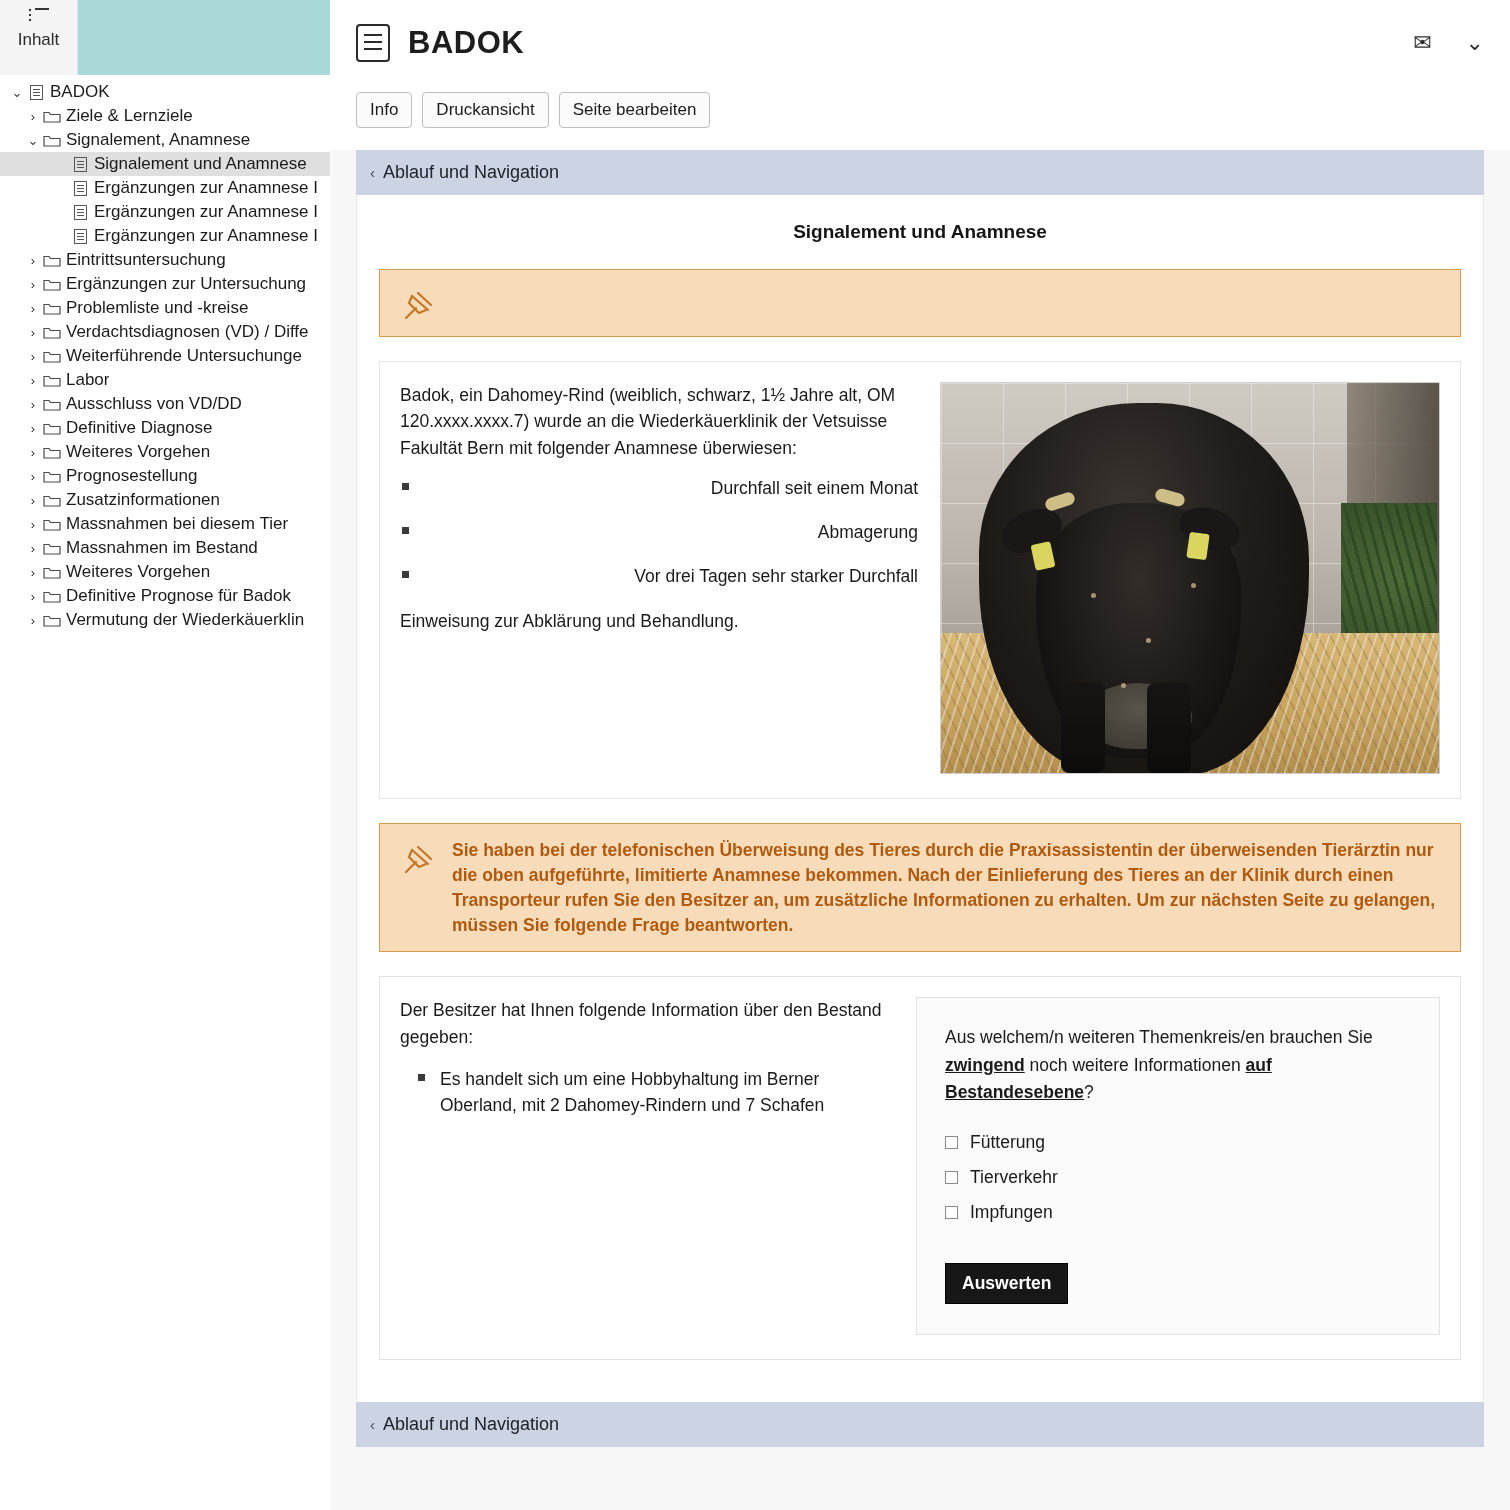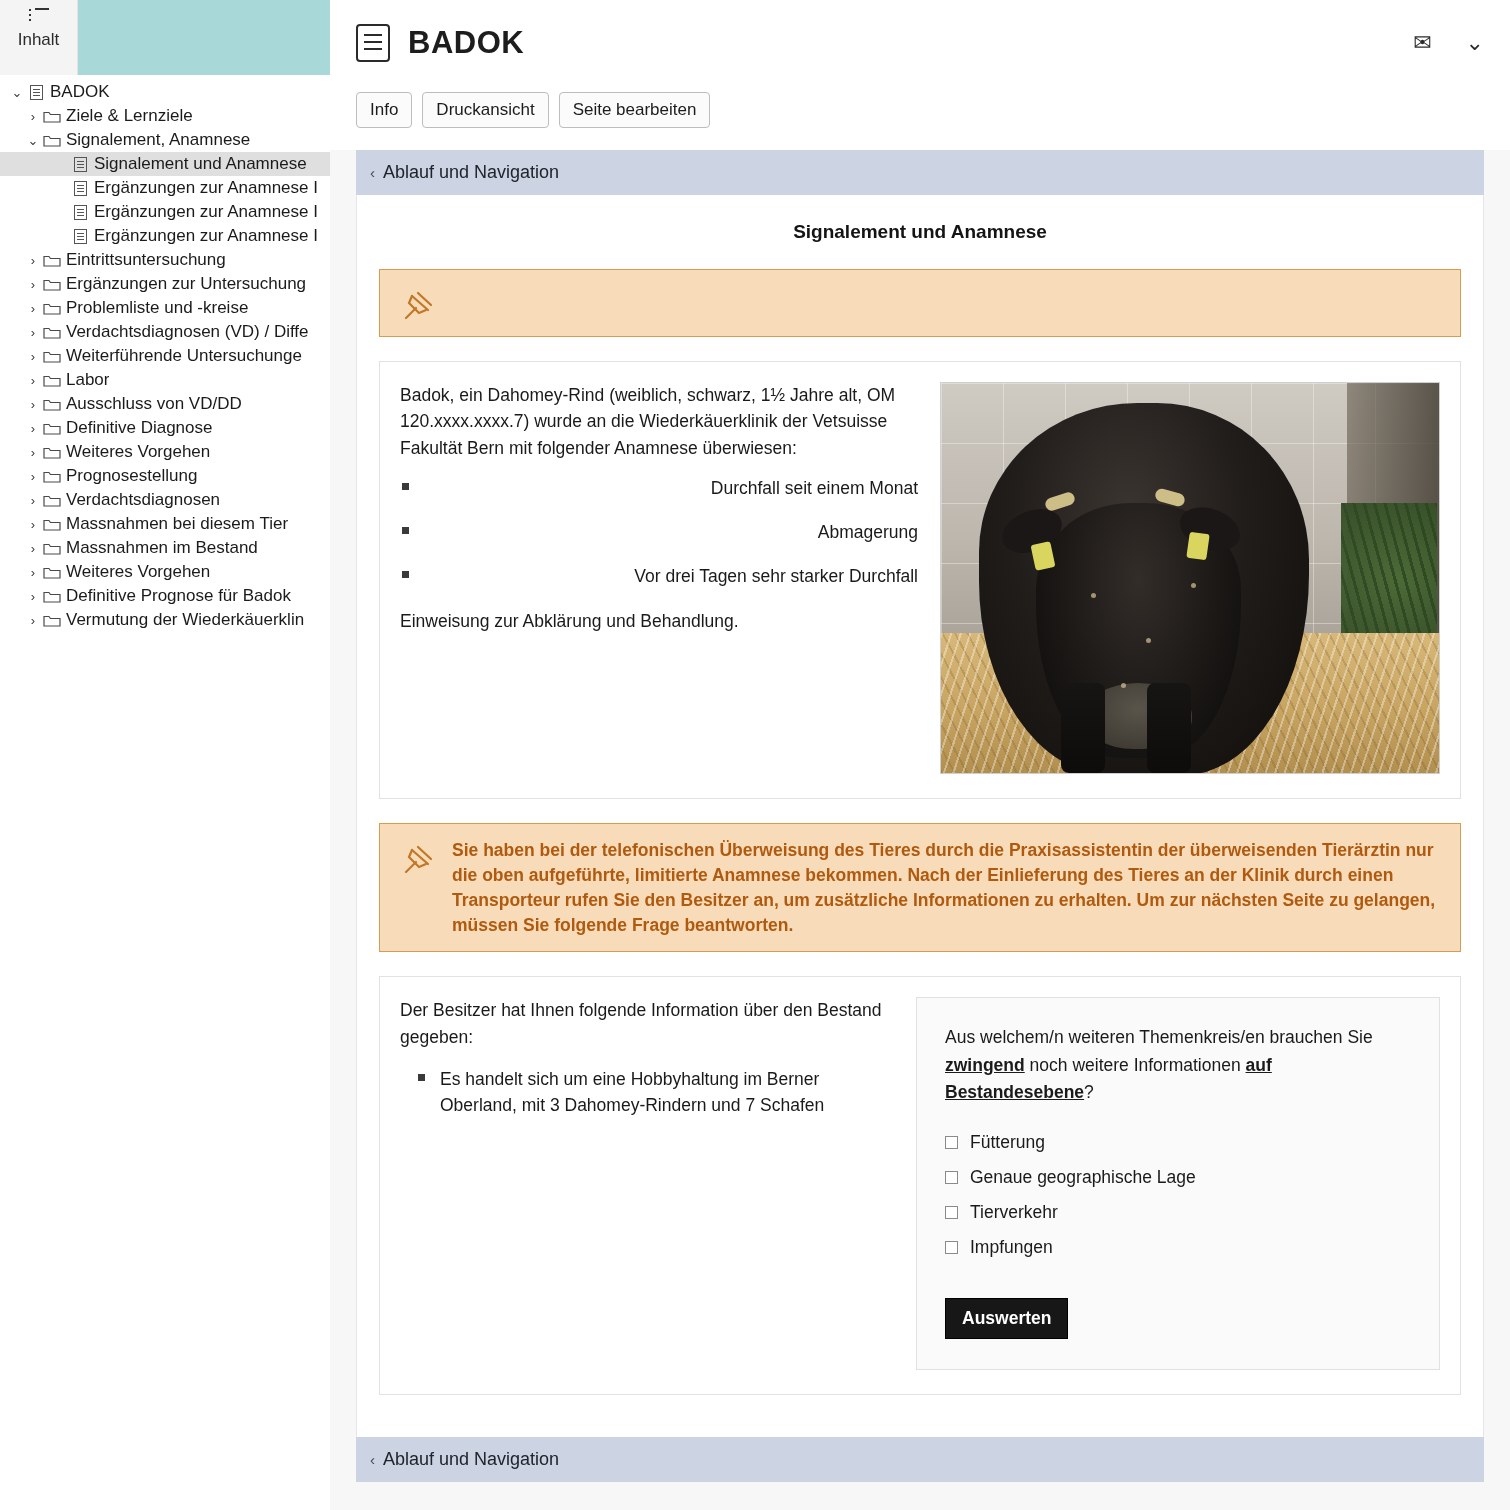--- a/index.html
+++ b/index.html
@@ -424,21 +424,21 @@
         <span class="folder-ic"><svg width="18" height="14" viewBox="0 0 18 14">
             <path d="M1 3.5h5l1.4 2H17v7.5H1z" fill="none" stroke="#4a4a4a" stroke-width="1.2"></path>
           </svg></span>
         <span class="lbl">Prognosestellung</span>
       </div>
       <div class="node depth1">
         <span class="chev">›</span>
         <span class="folder-ic"><svg width="18" height="14" viewBox="0 0 18 14">
             <path d="M1 3.5h5l1.4 2H17v7.5H1z" fill="none" stroke="#4a4a4a" stroke-width="1.2"></path>
           </svg></span>
-        <span class="lbl">Verdachtsdiagnosen</span>
+        <span class="lbl">Zusatzinformationen</span>
       </div>
       <div class="node depth1">
         <span class="chev">›</span>
         <span class="folder-ic"><svg width="18" height="14" viewBox="0 0 18 14">
             <path d="M1 3.5h5l1.4 2H17v7.5H1z" fill="none" stroke="#4a4a4a" stroke-width="1.2"></path>
           </svg></span>
         <span class="lbl">Massnahmen bei diesem Tier</span>
       </div>
       <div class="node depth1">
         <span class="chev">›</span>
@@ -560,36 +560,32 @@
           </svg>
         </div>
         <div class="txt">Sie haben bei der telefonischen Überweisung des Tieres durch die Praxisassistentin der überweisenden Tierärztin nur die oben aufgeführte, limitierte Anamnese bekommen. Nach der Einlieferung des Tieres an der Klinik durch einen Transporteur rufen Sie den Besitzer an, um zusätzliche Informationen zu erhalten. Um zur nächsten Seite zu gelangen, müssen Sie folgende Frage beantworten.</div>
       </div>
 
       <div class="panel">
         <div class="bottom-flex">
           <div class="bestand-text">
             <p>Der Besitzer hat Ihnen folgende Information über den Bestand gegeben:</p>
             <ul>
-              <li>Es handelt sich um eine Hobbyhaltung im Berner Oberland, mit 3 Dahomey-Rindern und 7 Schafen</li>
+              <li>Es handelt sich um eine Hobbyhaltung im Berner Oberland, mit 2 Dahomey-Rindern und 7 Schafen</li>
             </ul>
           </div>
 
           <div class="quiz">
             <div class="quiz-q">
               <span>Aus welchem/n weiteren Themenkreis/en brauchen Sie </span><b>zwingend</b><span> noch weitere Informationen </span><b>auf Bestandesebene</b><span>?</span>
             </div>
 
             <div class="opt">
               <span class="box"></span>
               <span class="olbl">Fütterung</span>
-            </div>
-            <div class="opt">
-              <span class="box"></span>
-              <span class="olbl">Genaue geographische Lage</span>
             </div>
             <div class="opt">
               <span class="box"></span>
               <span class="olbl">Tierverkehr</span>
             </div>
             <div class="opt">
               <span class="box"></span>
               <span class="olbl">Impfungen</span>
             </div>
 

